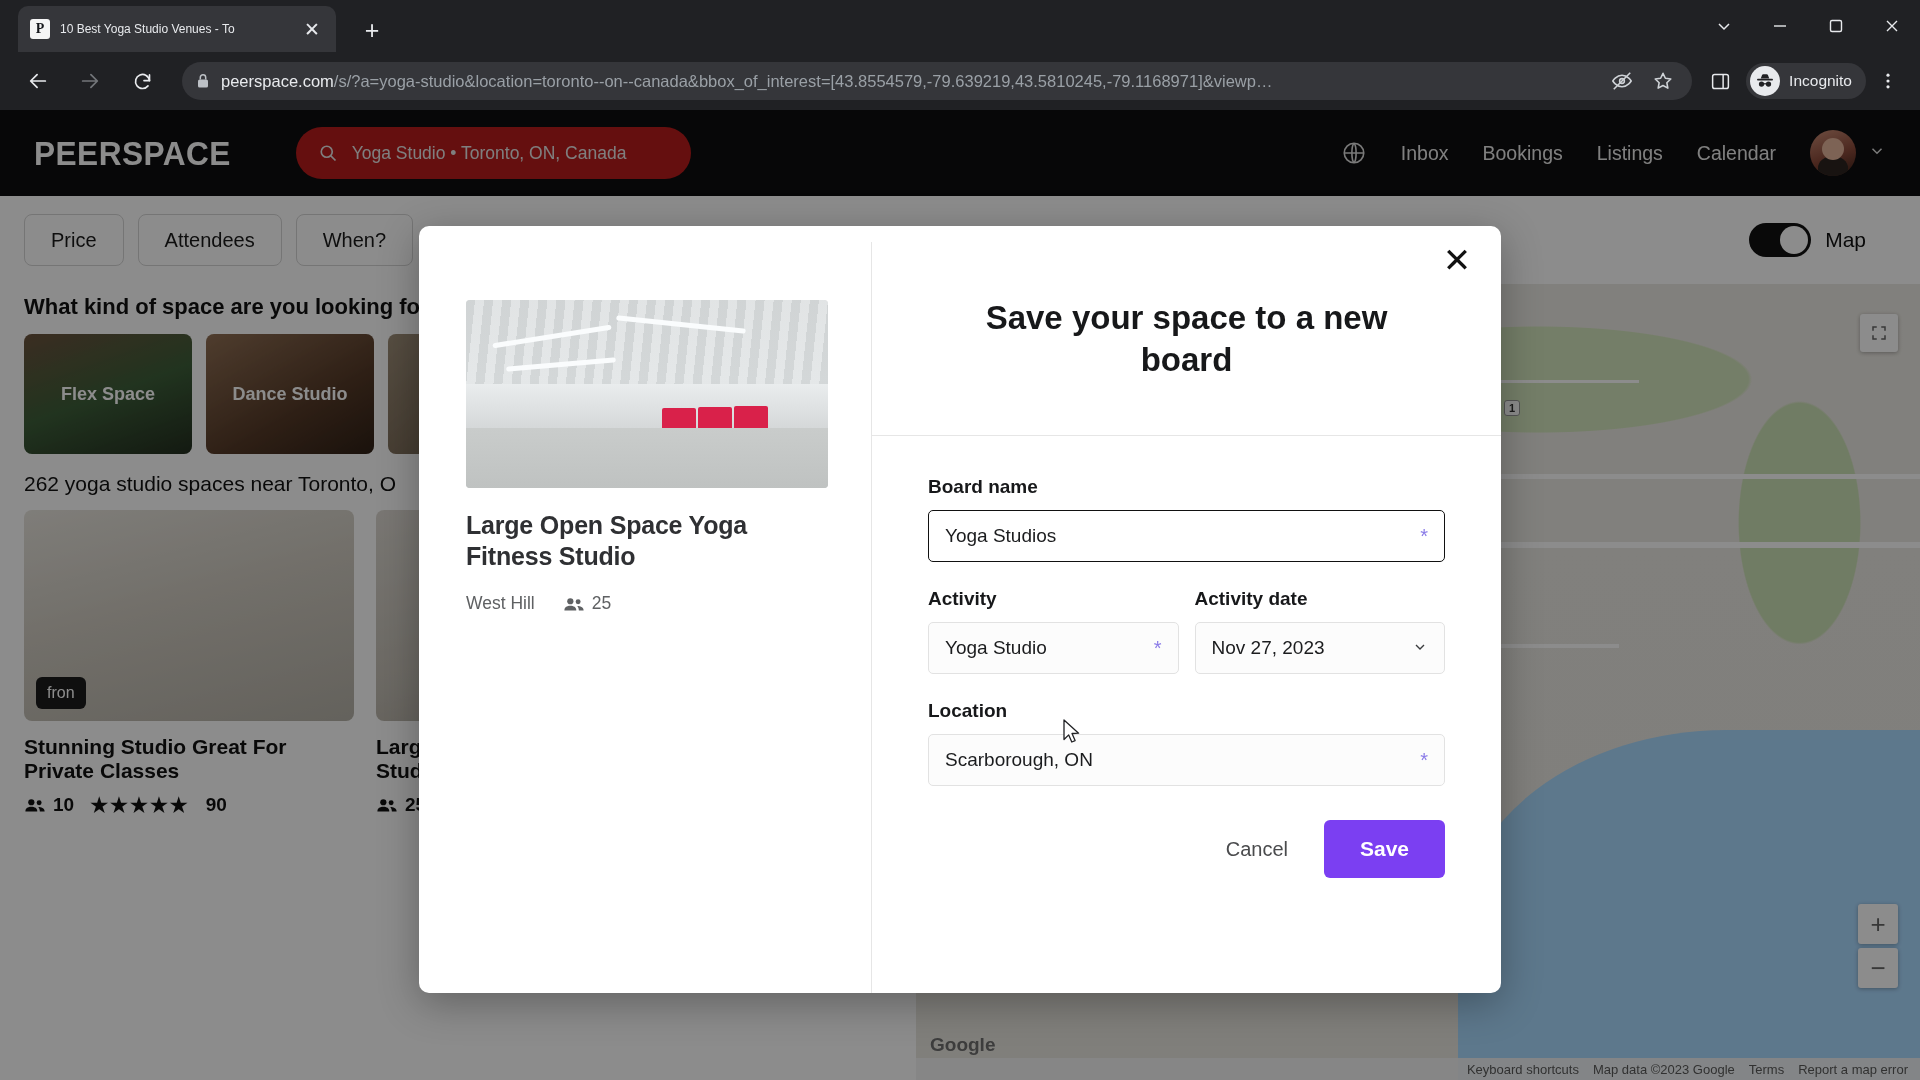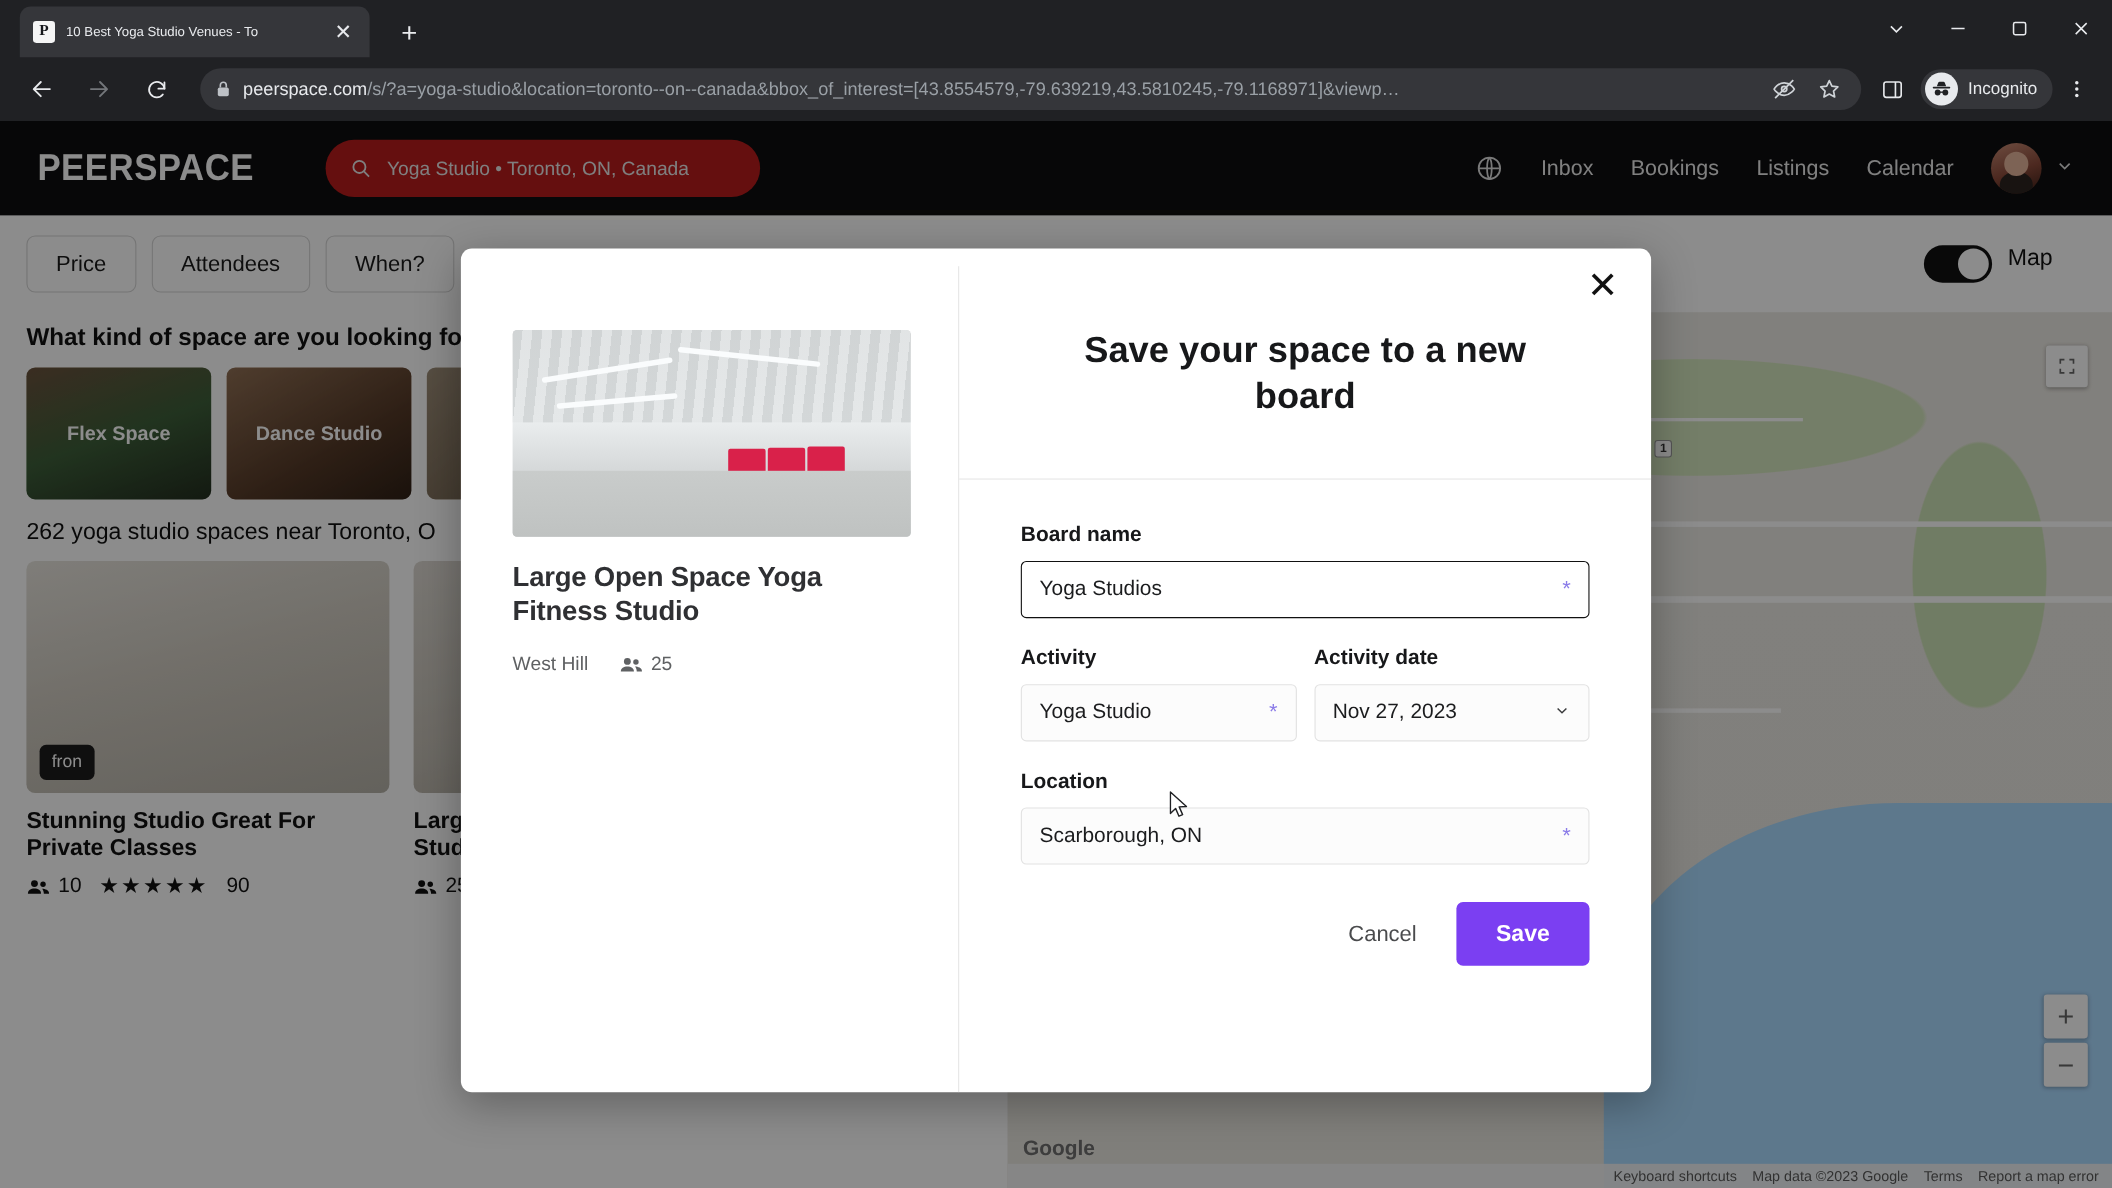--- a/index.html
+++ b/index.html
@@ -99,21 +99,21 @@
   .avatar::before {
     content: ""; position: absolute; left: 50%; top: 8px; width: 22px; height: 22px;
     transform: translateX(-50%); background: #e3b49b; border-radius: 50%; z-index: 2;
   }
 
   .filter-bar { height: 88px; background: #fff; display: flex; align-items: center; padding: 0 24px; gap: 14px; }
   .filter-chip {
     height: 52px; border: 1px solid #d6d6d6; border-radius: 8px;
     display: flex; align-items: center; padding: 0 26px; font-size: 20px; color: #1a1a1a; cursor: pointer;
   }
-  .map-toggle-wrap { margin-left: auto; display: flex; align-items: flex-start; gap: 14px; padding-right: 30px; }
+  .map-toggle-wrap { margin-left: auto; display: flex; align-items: center; gap: 14px; padding-right: 30px; }
   .toggle { width: 62px; height: 34px; background: #111; border-radius: 17px; position: relative; cursor: pointer; }
   .toggle::after { content:""; position:absolute; right:3px; top:3px; width:28px; height:28px; border-radius:50%; background:#fff; }
   .map-label { font-size: 21px; color: #111; }
 
   .content-cols { display: flex; height: 796px; }
   .results-col { width: 916px; padding: 0 24px; }
   .results-q { font-size: 22px; font-weight: 700; color: #111; margin: 10px 0 14px; }
   .cat-row { display: flex; gap: 14px; }
   .cat-card { width: 168px; height: 120px; border-radius: 8px; position: relative; overflow: hidden; }
   .cat-card .cap {
@@ -128,21 +128,21 @@
   .listing-grid { display: flex; gap: 22px; }
   .listing { width: 330px; }
   .listing-img { width: 330px; height: 211px; border-radius: 8px; position: relative; overflow: hidden; }
   .li1 { background: linear-gradient(165deg,#e7e4dd 0%,#cfcac0 45%,#b6b2a8 100%); }
   .li2 { background: linear-gradient(165deg,#ddd9d2 0%,#c4bfb5 60%,#a9a49a 100%); }
   .li-badge {
     position: absolute; left: 12px; bottom: 12px; background: #1c1c1c; color: #fff;
     font-size: 16px; border-radius: 6px; padding: 7px 11px;
   }
   .listing-title { font-size: 21px; font-weight: 700; color: #111; margin: 14px 0 10px; }
-  .listing-meta { display: flex; align-items: center; gap: 16px; font-size: 19px; color: #111; }
+  .listing-meta { display: flex; align-items: center; gap: 16px; font-size: 19px; color: #111; font-weight: bold; }
   .stars { color: #111; letter-spacing: 2px; font-size: 20px; }
   .meta-ico { display: inline-flex; align-items: center; gap: 7px; }
 
   .map-col { flex: 1; position: relative; background: #e8e6e1; overflow: hidden; }
   .map-green { position: absolute; inset: 0; background:
       radial-gradient(closest-side at 22% 18%, #cfe3b8 0 60%, transparent 61%),
       radial-gradient(closest-side at 62% 12%, #d4e6bd 0 55%, transparent 56%),
       radial-gradient(closest-side at 88% 30%, #cde2b6 0 50%, transparent 51%),
       radial-gradient(closest-side at 14% 62%, #d9e8c6 0 45%, transparent 46%),
       linear-gradient(180deg,#eceae4 0%,#e9e7e1 100%);

